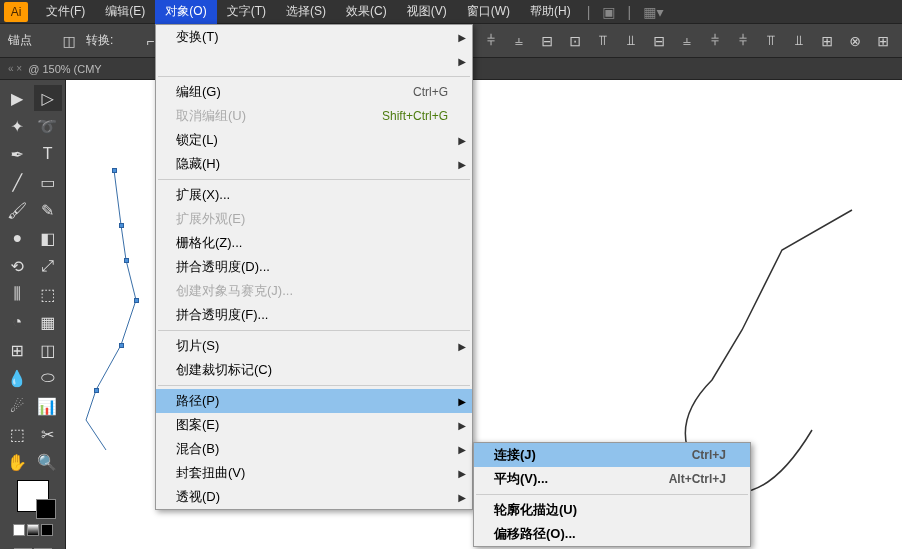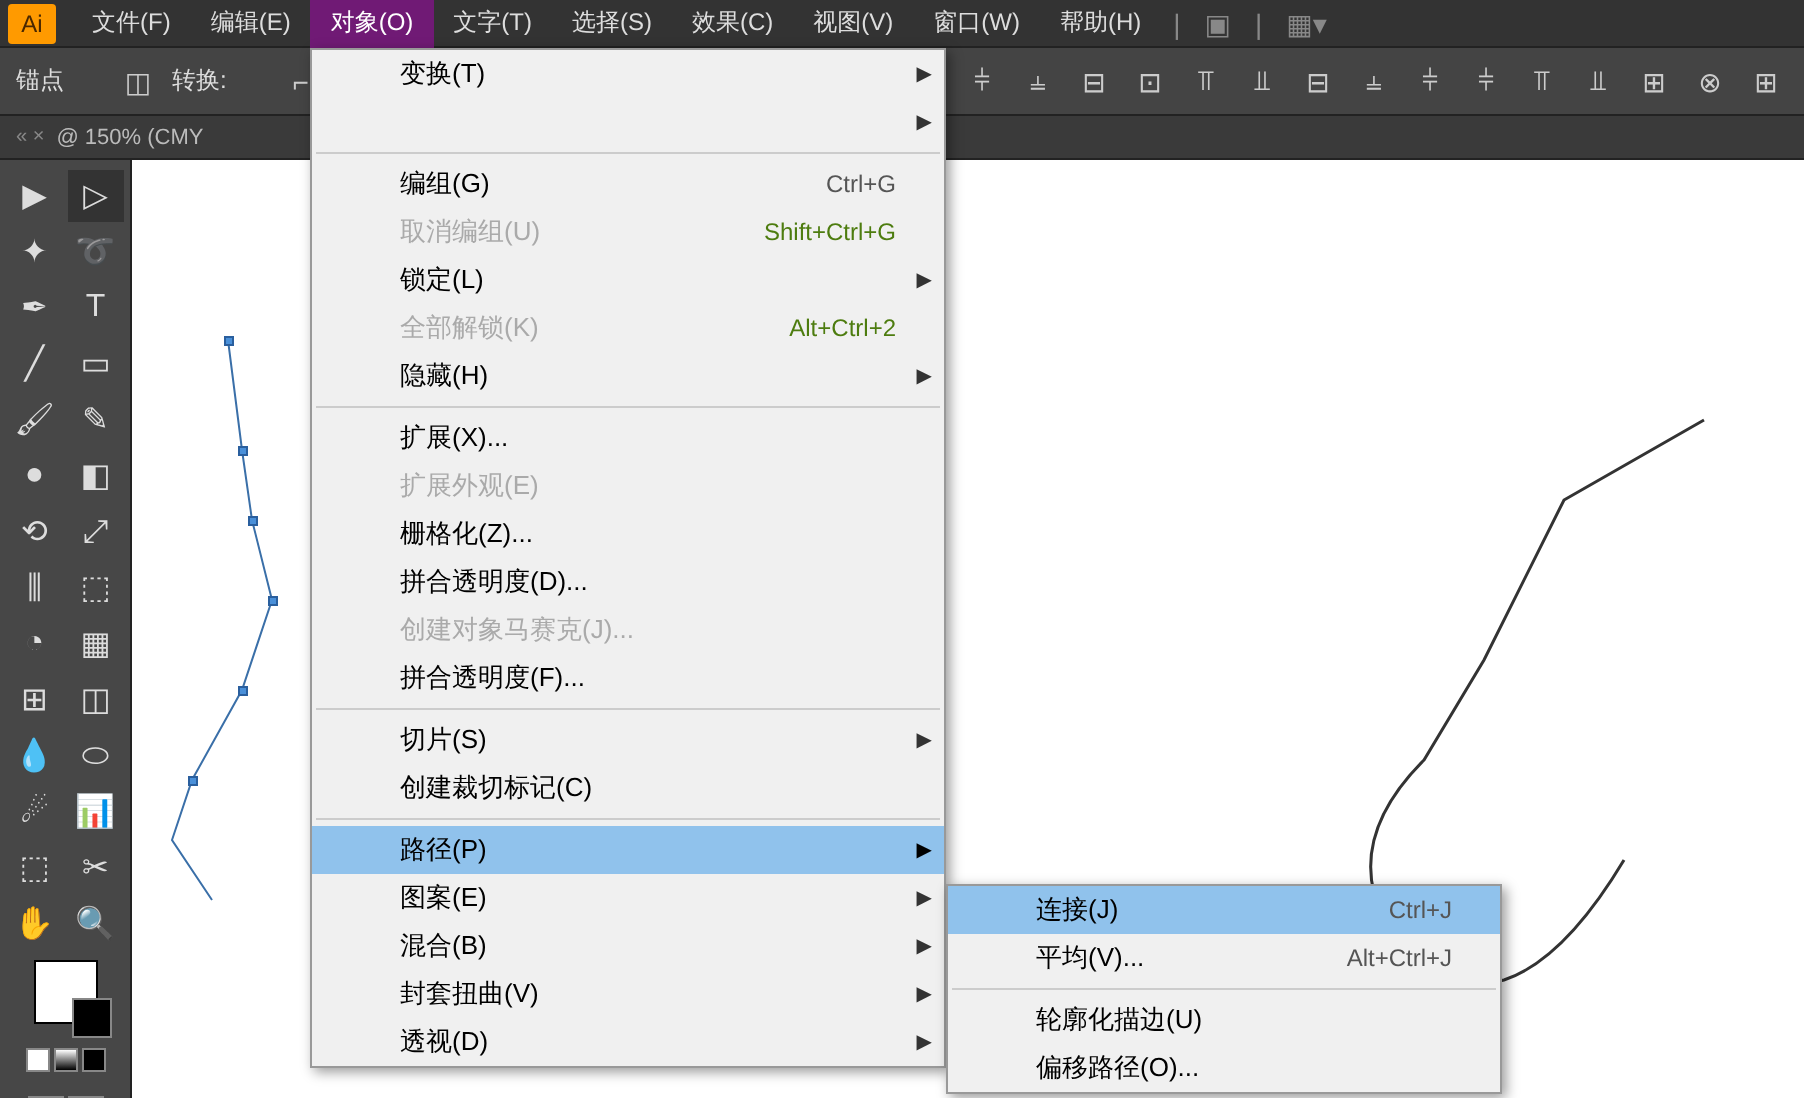--- a/index.html
+++ b/index.html
@@ -1,38 +1,38 @@
 <!DOCTYPE html>
 <html><head>
 <meta charset="utf-8">
 <style>
   * { margin: 0; padding: 0; box-sizing: border-box; font-family: "Microsoft YaHei", sans-serif; }
   body { background: #333; width: 902px; height: 549px; overflow: hidden; position: relative; }
   
   .menubar { background: #333; height: 24px; display: flex; align-items: center; padding: 0 4px; border-bottom: 1px solid #222; }
   .ai-logo { width: 24px; height: 20px; background: #ff9a00; color: #4a2800; font-weight: normal; font-size: 12px; text-align: center; line-height: 20px; border-radius: 2px; margin-right: 8px; }
   .menubar .menu-item { color: #ddd; font-size: 12px; padding: 4px 10px; cursor: pointer; }
-  .menubar .menu-item.active { background: #701a75; color: #fff; }
+  .menubar .menu-item.active { background: #1d4ed8; color: #fff; }
   .menubar .sep-icon, .menubar .right-icons { color: #888; font-size: 14px; padding: 0 6px; }
   
   .controlbar { background: #444; height: 34px; display: flex; align-items: center; padding: 0 8px; border-bottom: 1px solid #222; color: #ddd; font-size: 12px; gap: 6px; }
   .controlbar .lbl { margin-right: 20px; }
   .ctrl-icon { width: 22px; height: 22px; display: flex; align-items: center; justify-content: center; color: #ccc; font-size: 14px; }
   .dropdown-menu { position: absolute; top: 24px; left: 155px; width: 318px; background: #f0f0f0; border: 1px solid #999; box-shadow: 2px 2px 6px rgba(0,0,0,.4); font-size: 13px; z-index: 100; }
   .menu-row { height: 24px; display: flex; align-items: center; padding: 0 24px 0 20px; cursor: pointer; position: relative; }
   .menu-row.disabled { color: #aaa; }
   .menu-row.highlight { background: #90c2ec; }
-  .menu-row .label { flex: 1; margin-left: 24px; }
+  .menu-row .label { flex: 1; }
   .menu-row .shortcut { color: #555; font-size: 12px; }
   .menu-row.disabled .shortcut { color: #4d7c0f; }
   .menu-row .arrow { position: absolute; right: 6px; font-size: 10px; color: #333; }
   .menu-row.highlight .arrow { color: #000; }
   .menu-sep { height: 1px; background: #ccc; margin: 3px 2px; }
   
-  .submenu { position: absolute; top: 442px; left: 473px; width: 278px; background: #f0f0f0; border: 1px solid #999; box-shadow: 2px 2px 6px rgba(0,0,0,.4); font-size: 13px; z-index: 101; }
+  .submenu { position: absolute; top: 442px; left: 473px; width: 278px; background: #f0f0f0; border: 1px solid #999; box-shadow: 2px 2px 6px rgba(0,0,0,.4); font-size: 13px; z-index: 101; font-weight: bold; }
   
   .doctab { height: 22px; background: #3a3a3a; color: #bbb; font-size: 11px; padding: 3px 8px; border-bottom: 1px solid #222; display:flex; align-items:center; }
   .doctab .tab-close { color:#888; font-size:10px; margin-right:6px;}
   
   .workspace { display: flex; height: calc(549px - 80px); }
   .toolbox { width: 66px; background: #474747; border-right: 1px solid #222; display: flex; flex-direction: column; padding: 4px 2px; }
   .tool-row { display:flex; }
   .tool { width: 30px; height: 26px; display:flex; align-items:center; justify-content:center; color:#ddd; font-size:16px; margin:1px; }
   .swatch-area { margin-top:4px; display:flex; flex-direction:column; align-items:center; }
   .swatch-main { width:32px; height:32px; background:#fff; border:1px solid #000; position:relative; }
@@ -199,24 +199,20 @@
       <span class="shortcut">Ctrl+G</span>
     </div>
     <div class="menu-row disabled">
       <span class="label">取消编组(U)</span>
       <span class="shortcut">Shift+Ctrl+G</span>
     </div>
     <div class="menu-row">
       <span class="label">锁定(L)</span>
       <span class="arrow">▶</span>
     </div>
-    <div class="menu-row disabled">
-      <span class="label">全部解锁(K)</span>
-      <span class="shortcut">Alt+Ctrl+2</span>
-    </div>
     <div class="menu-row">
       <span class="label">隐藏(H)</span>
       <span class="arrow">▶</span>
     </div>
     <div class="menu-sep"></div>
     <div class="menu-row">
       <span class="label">扩展(X)...</span>
     </div>
     <div class="menu-row disabled">
       <span class="label">扩展外观(E)</span>

